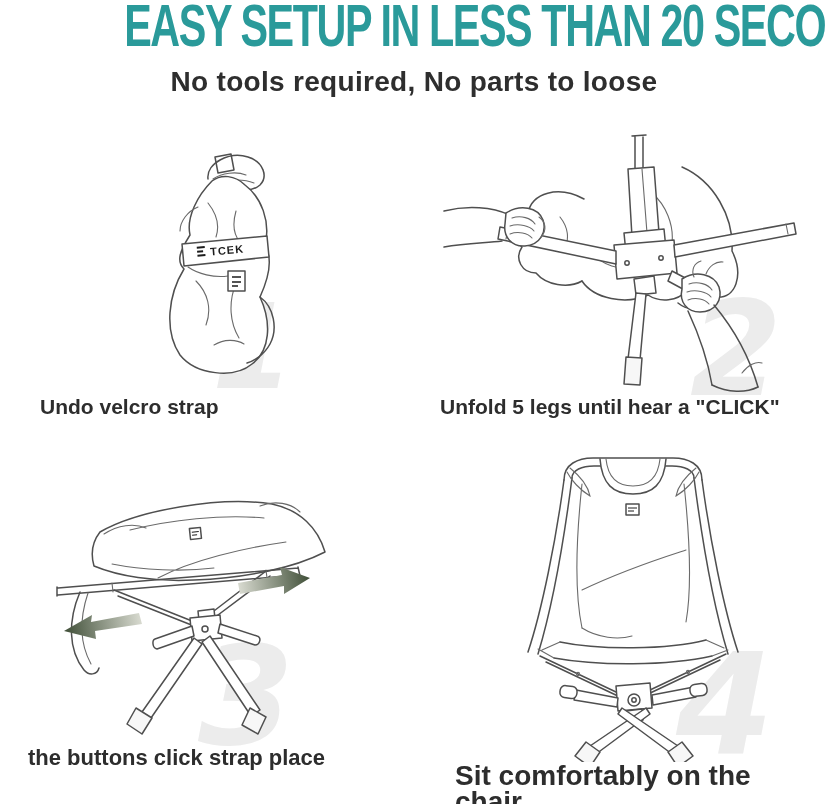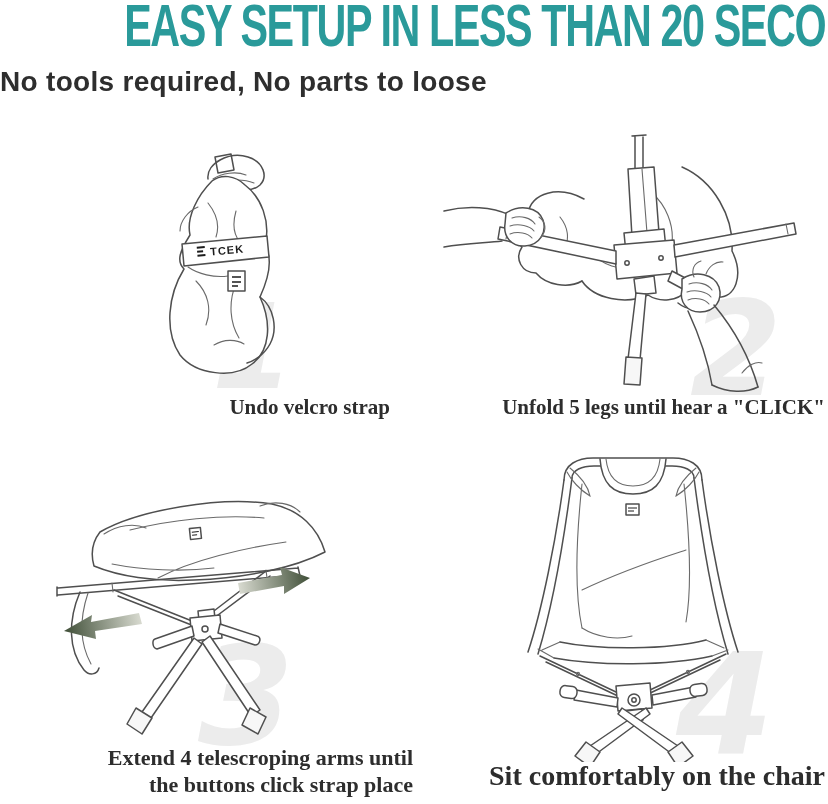--- a/index.html
+++ b/index.html
@@ -10,33 +10,33 @@
   .poster-title {
     position:absolute; top:-8px; left:0; width:828px;
     text-align:center; white-space:nowrap;
     font-family:"Liberation Sans", sans-serif;
     font-weight:bold; font-size:59px; letter-spacing:-2px;
     color:#2a9a9a;
     transform:scaleX(0.70); transform-origin:50% 0;
   }
   .poster-subtitle {
     position:absolute; top:66px; left:0; width:828px;
-    text-align:left; font-size:28px; font-weight:600;
+    text-align:center; font-size:28px; font-weight:600;
     color:#2e2e2e; letter-spacing:0.3px;
   }
   .stepnum {
     position:absolute; z-index:0; line-height:1;
     font-family:"DejaVu Sans", sans-serif;
     font-style:italic; font-weight:bold;
     color:#ececec; user-select:none;
   }
   .illus { position:absolute; z-index:1; }
   .caption {
-    position:absolute; z-index:2; text-align:right;
-    font-weight:bold; color:#2d2d2d; line-height:26px;font-family:Liberation Serif, serif;
+    position:absolute; z-index:2; text-align:left;
+    font-weight:bold; color:#2d2d2d; line-height:26px;
   }
   .cap-1 { left:40px;  top:394px; width:350px; font-size:21px; }
   .cap-2 { left:440px; top:394px; width:385px; font-size:21px; }
   .cap-3 { left:28px;  top:744px; width:385px; font-size:22px; line-height:27px; }
   .cap-4 { left:455px; top:763px; width:370px; font-size:28px; }
   .num-1 { left:212px; top:288px; font-size:118px; }
   .num-2 { left:690px; top:283px; font-size:132px; }
   .num-3 { left:198px; top:628px; font-size:138px; }
   .num-4 { left:676px; top:636px; font-size:140px; }
   svg { display:block; }
@@ -164,21 +164,20 @@
 
     <path class="lnw" d="M152,170 L100,244 L109,250 L160,176 Z"></path>
     <path class="foot" d="M94,240 L110,250 L100,266 L85,256 Z"></path>
     <path class="lnw" d="M168,168 L218,242 L209,248 L160,174 Z"></path>
     <path class="foot" d="M208,240 L224,249 L216,266 L200,257 Z"></path>
 
     <polygon points="22,163 50,147 49,154 97,145 100,156 53,163 54,171" fill="url(#gradL)"></polygon>
     <polygon points="268,110 242,126 242,118 198,126 196,115 240,107 238,99" fill="url(#gradR)"></polygon>
   </svg>
   <div class="caption cap-3">
-    <div>Extend 4 telescroping arms until</div>
     <div>the buttons click strap place</div>
   </div>
 
   <div class="stepnum num-4">4</div>
   <svg class="illus" style="left:498px; top:450px;" width="270" height="312" viewBox="0 0 270 312">
 
     <path class="ln" d="M66,30 C66,14 80,8 95,8 L175,8 C190,8 204,14 204,30"></path>
     <path class="ln" d="M74,28 C74,20 84,16 96,16 L174,16 C186,16 196,20 196,28"></path>
     <path class="ln" d="M66,30 C58,90 44,160 30,202 M74,28 C66,90 54,158 40,204"></path>
     <path class="ln" d="M204,30 C212,90 226,160 240,202 M196,28 C204,90 216,158 230,204"></path>

